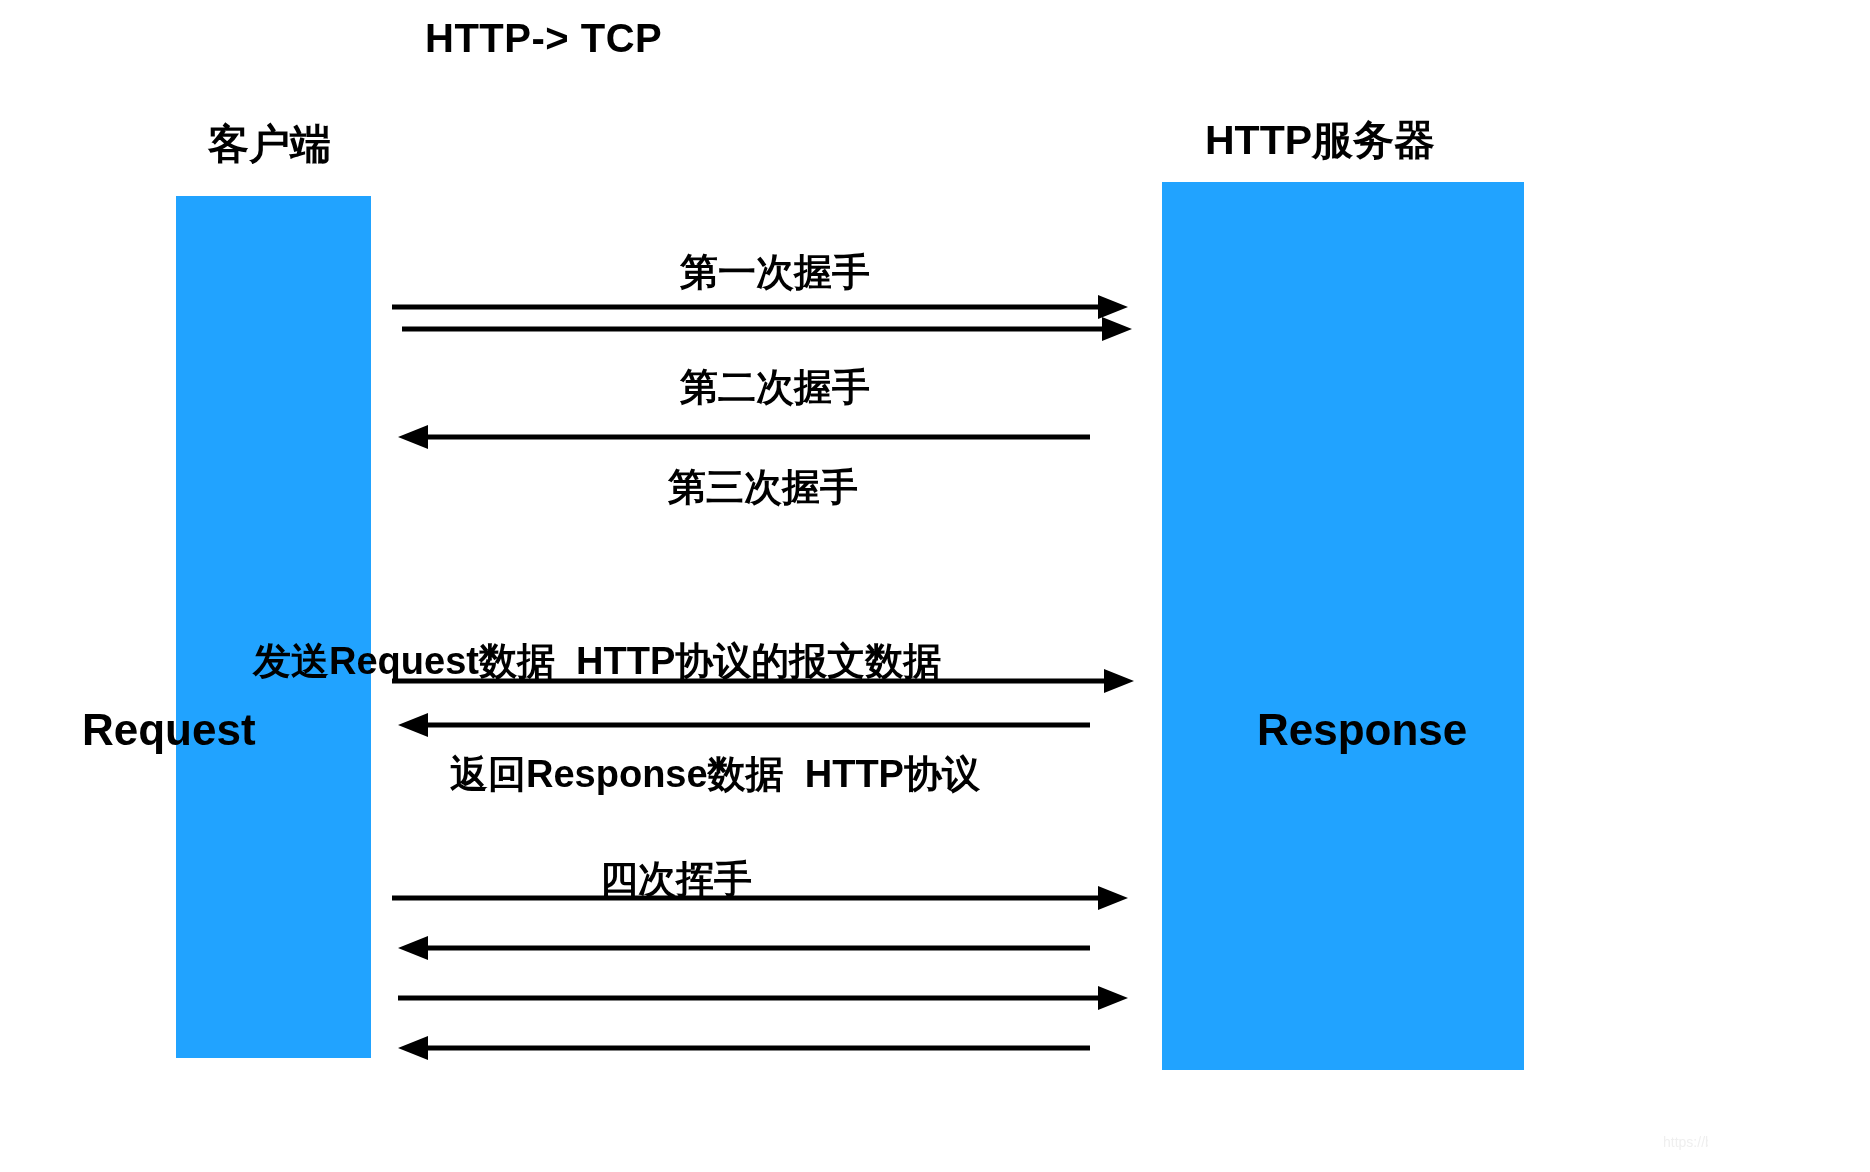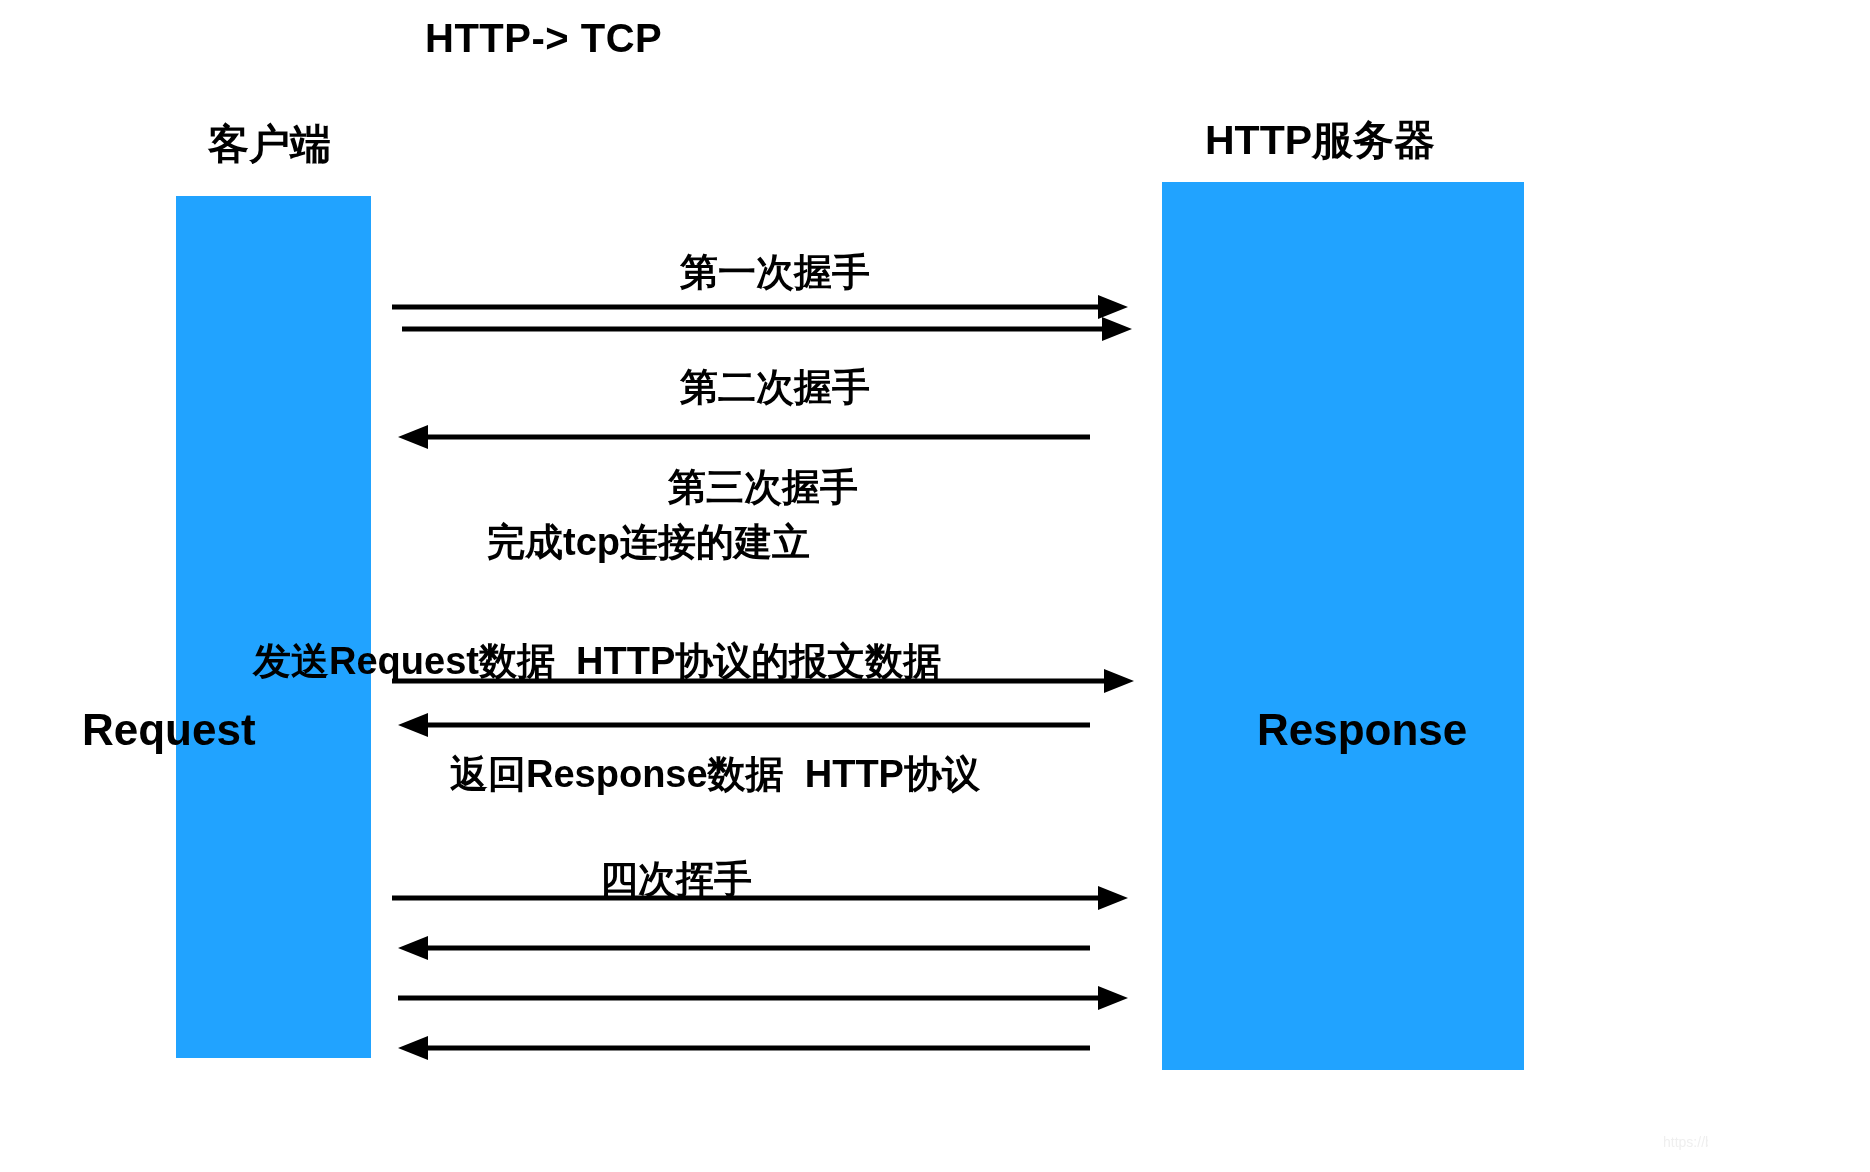--- a/index.html
+++ b/index.html
@@ -132,21 +132,20 @@
   <div class="txt" id="request-label">Request</div>
 
   <div class="txt" id="response-label">Response</div>
 
   <div class="txt step-label" id="label-hs1">第一次握手</div>
 
   <div class="txt step-label" id="label-hs2">第二次握手</div>
 
   <div class="txt step-label" id="label-hs3">第三次握手</div>
 
-  <div class="txt step-label" id="label-hs3b">完成tcp连接的建立</div>
 
   <div class="txt step-label" id="label-req">发送Request数据  HTTP协议的报文数据</div>
 
   <div class="txt step-label" id="label-resp">返回Response数据  HTTP协议</div>
 
   <div class="txt step-label" id="label-wave">四次挥手</div>
 
 
   <div class="arrow" id="arrow-hs1">
     <svg width="100%" height="26" viewBox="0 0 736 26" preserveAspectRatio="none">

